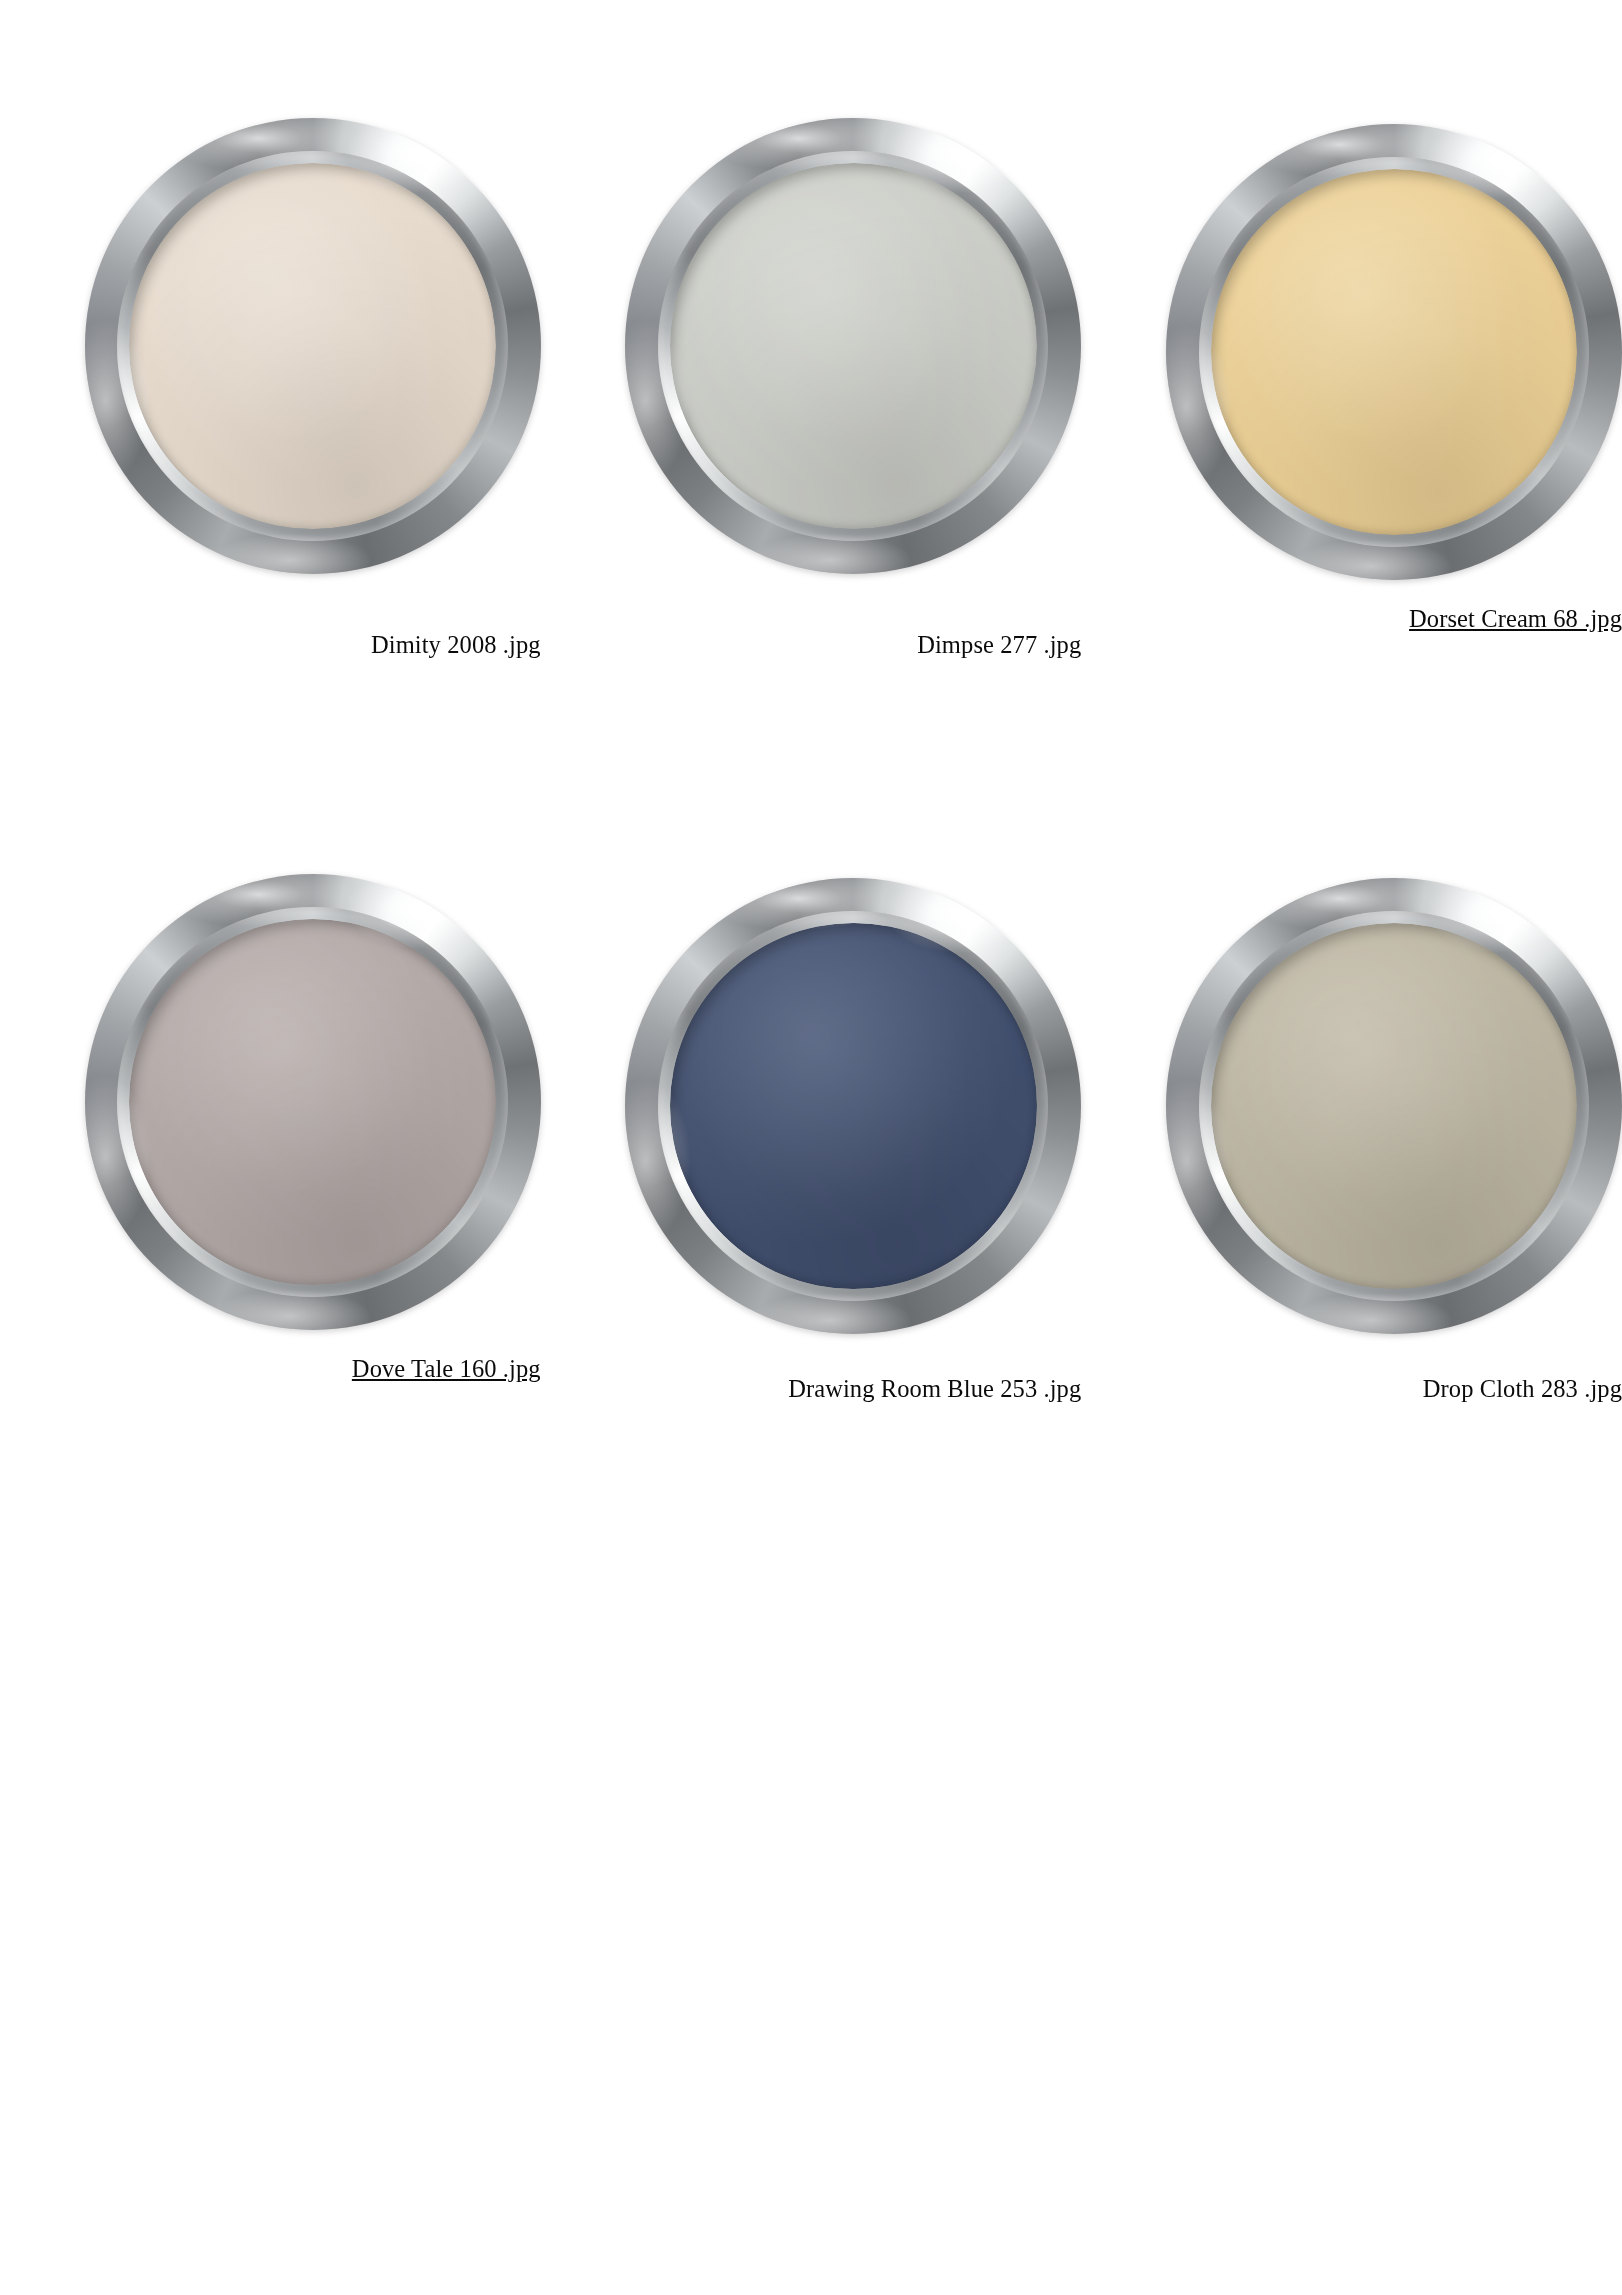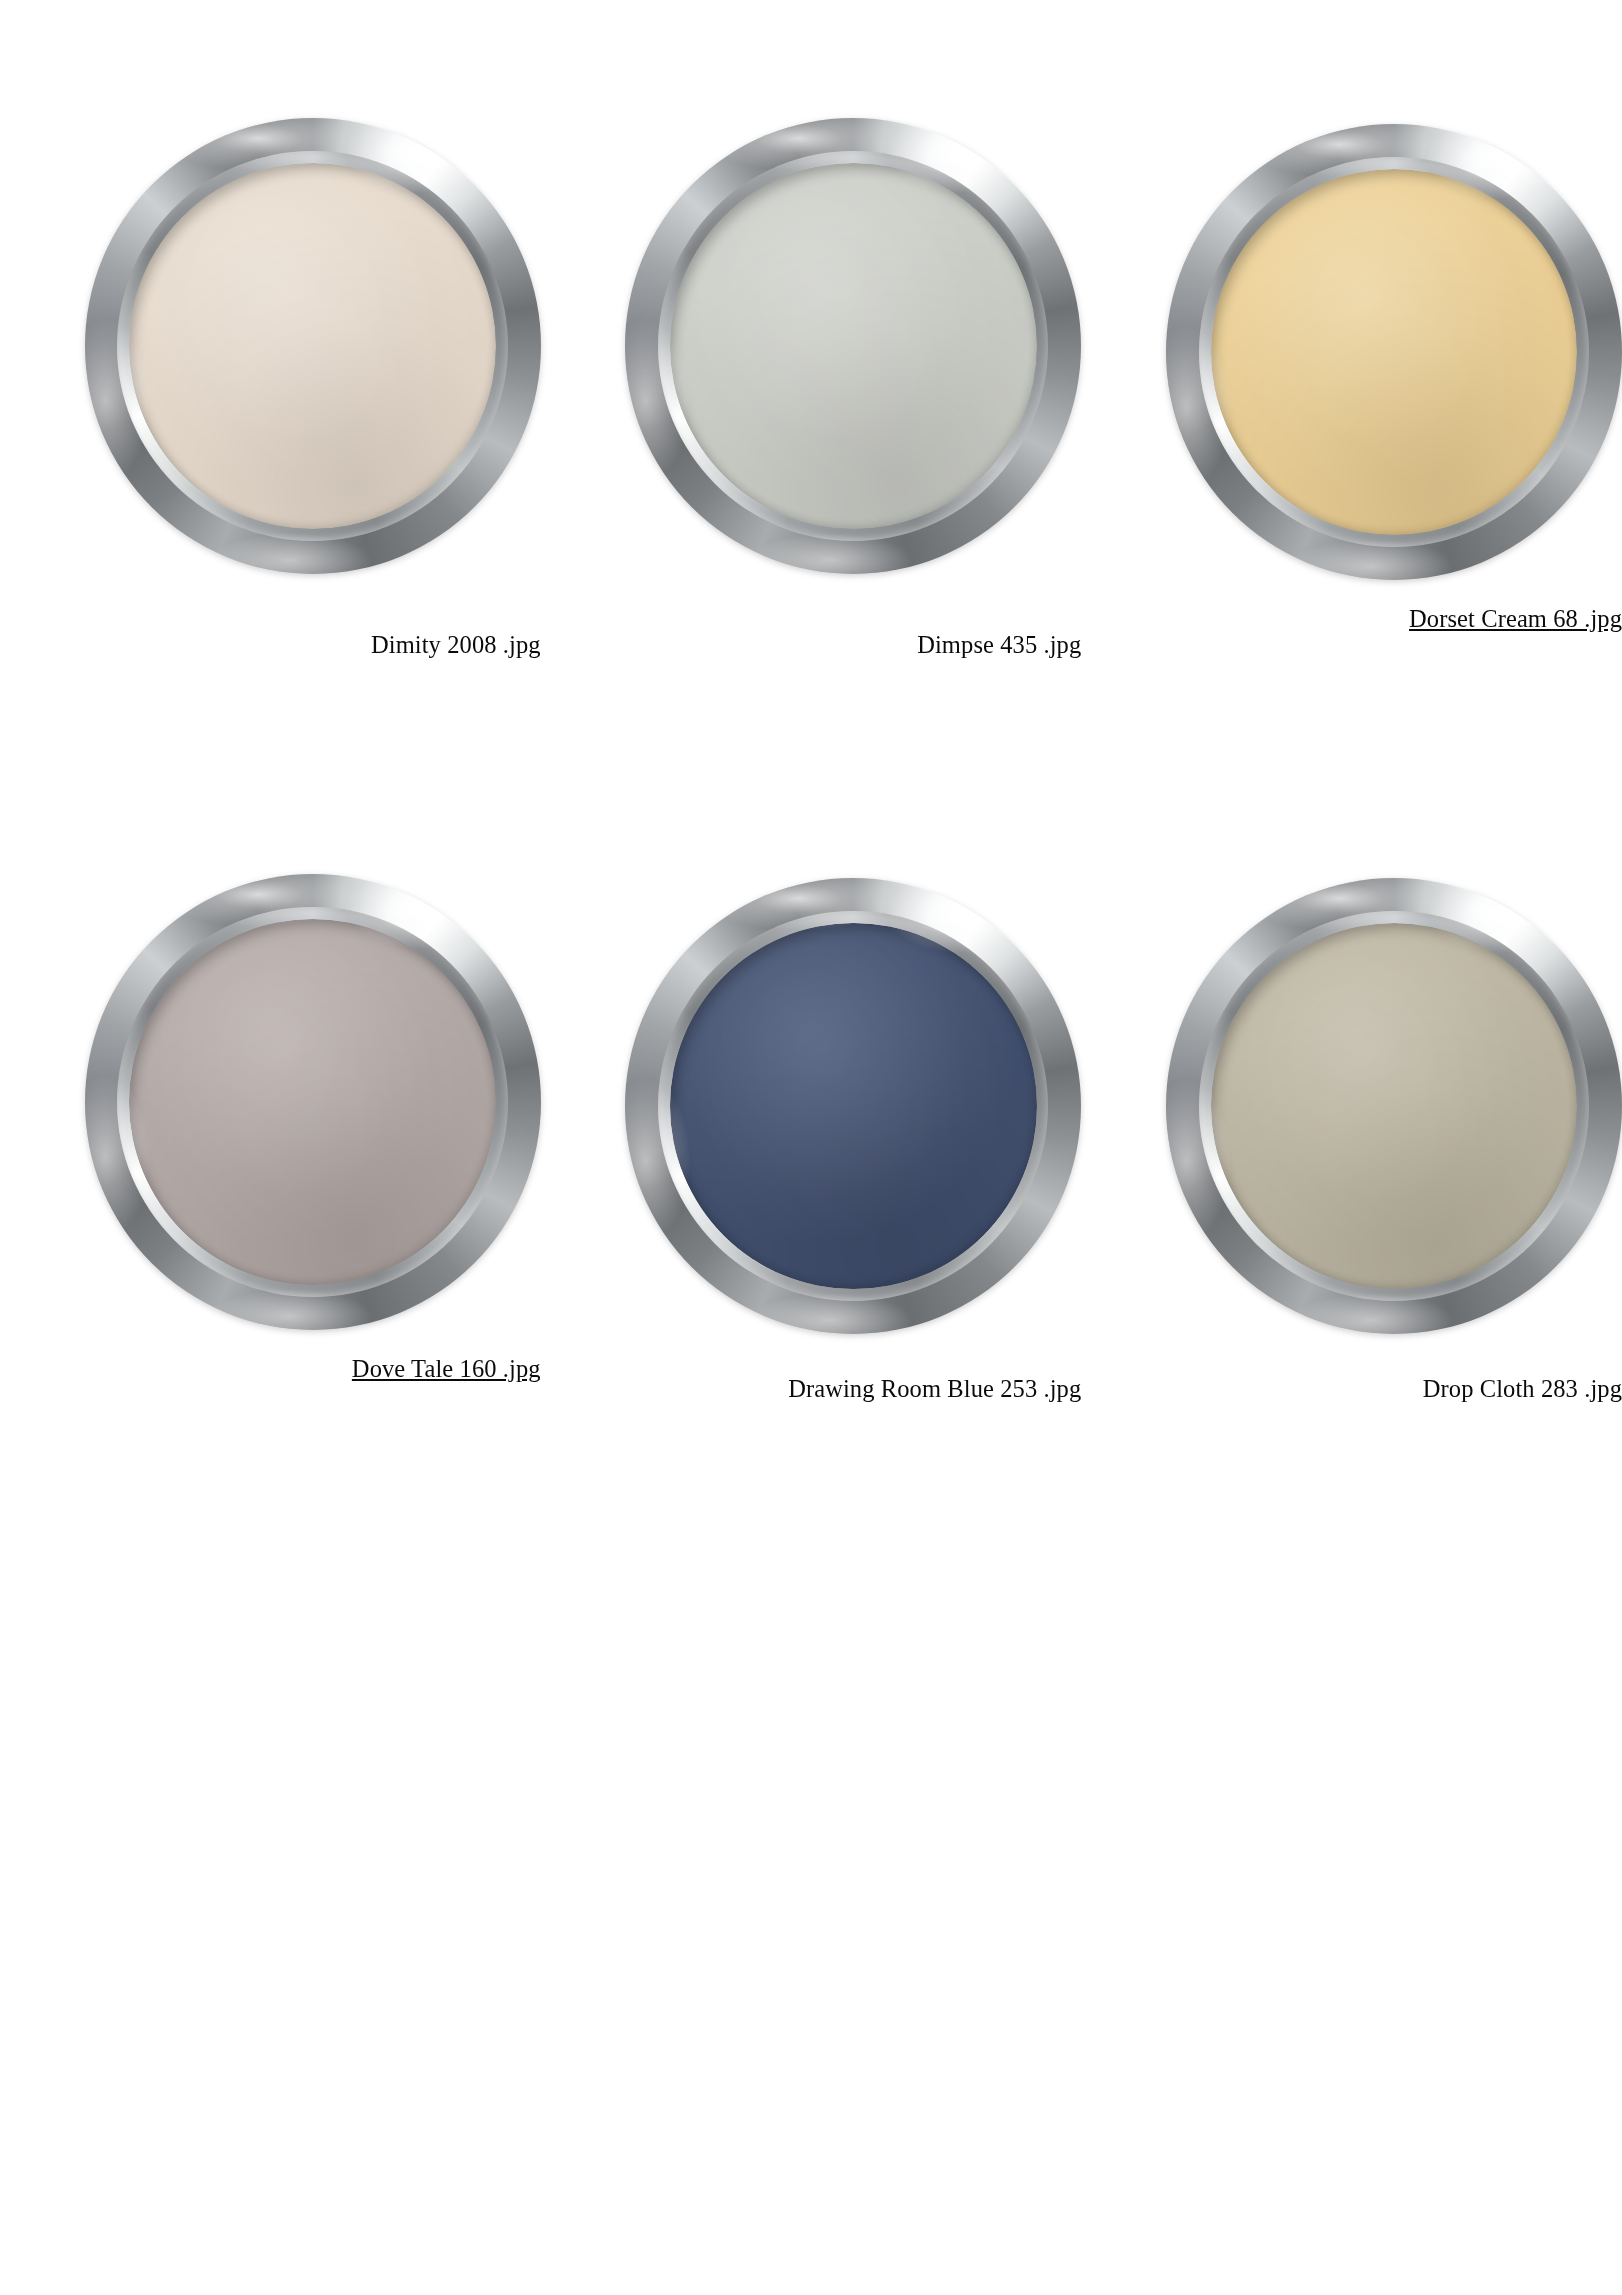--- a/index.html
+++ b/index.html
@@ -275,21 +275,21 @@
           <div class="ring-shade"></div>
           <div class="ring-lip"></div>
           <div class="paint">
             <div class="paint-fill" style="background: radial-gradient(circle at 42% 34%, rgb(212, 214, 208) 0%, rgb(203, 205, 199) 46%, rgb(203, 205, 199) 70%, rgb(191, 193, 187) 100%);"></div>
             <div class="paint-sheen"></div>
             <div class="paint-innershadow"></div>
           </div>
           <div class="ring-flare"></div>
         </div>
       </div>
-      <div class="caption">Dimpse 435 .jpg</div>
+      <div class="caption">Dimpse 277 .jpg</div>
     </div>
 
 
     <div class="cell row2">
       <div class="tin-wrap">
         <div class="tin">
           <div class="ring-outer"></div>
           <div class="ring-grooves"></div>
           <div class="ring-shade"></div>
           <div class="ring-lip"></div>

